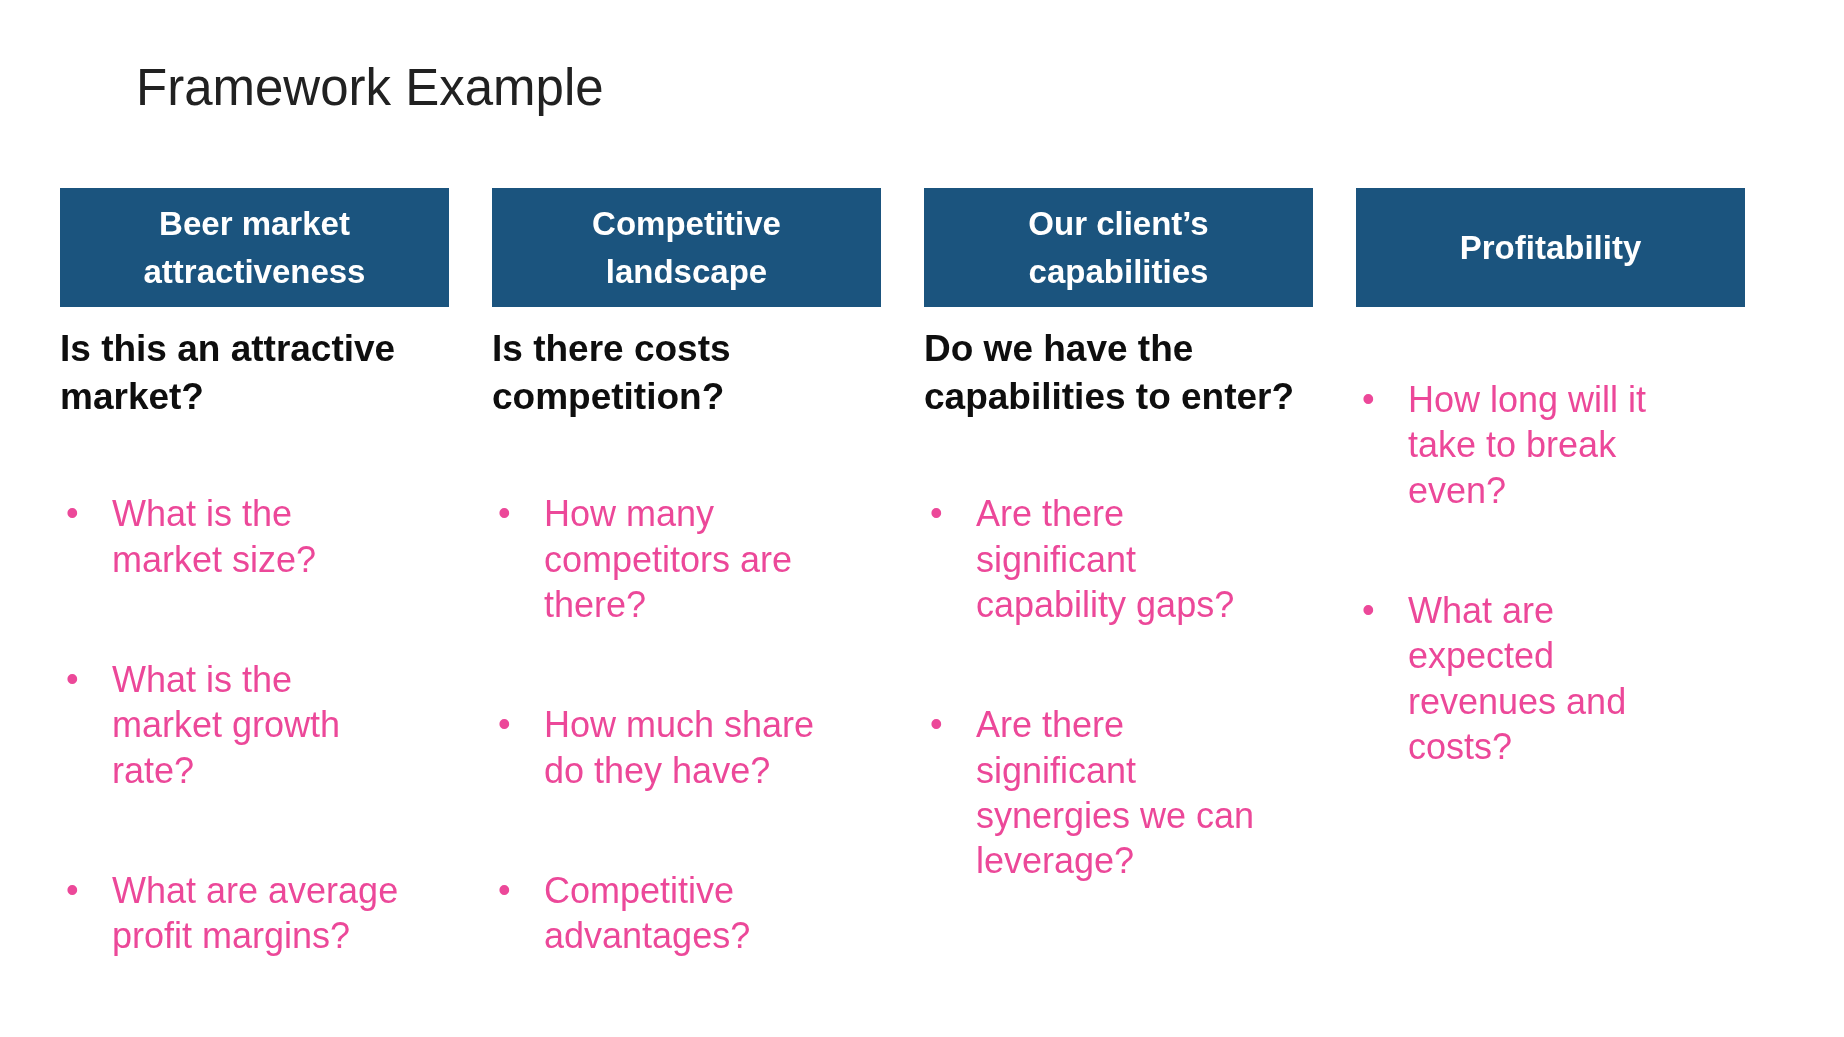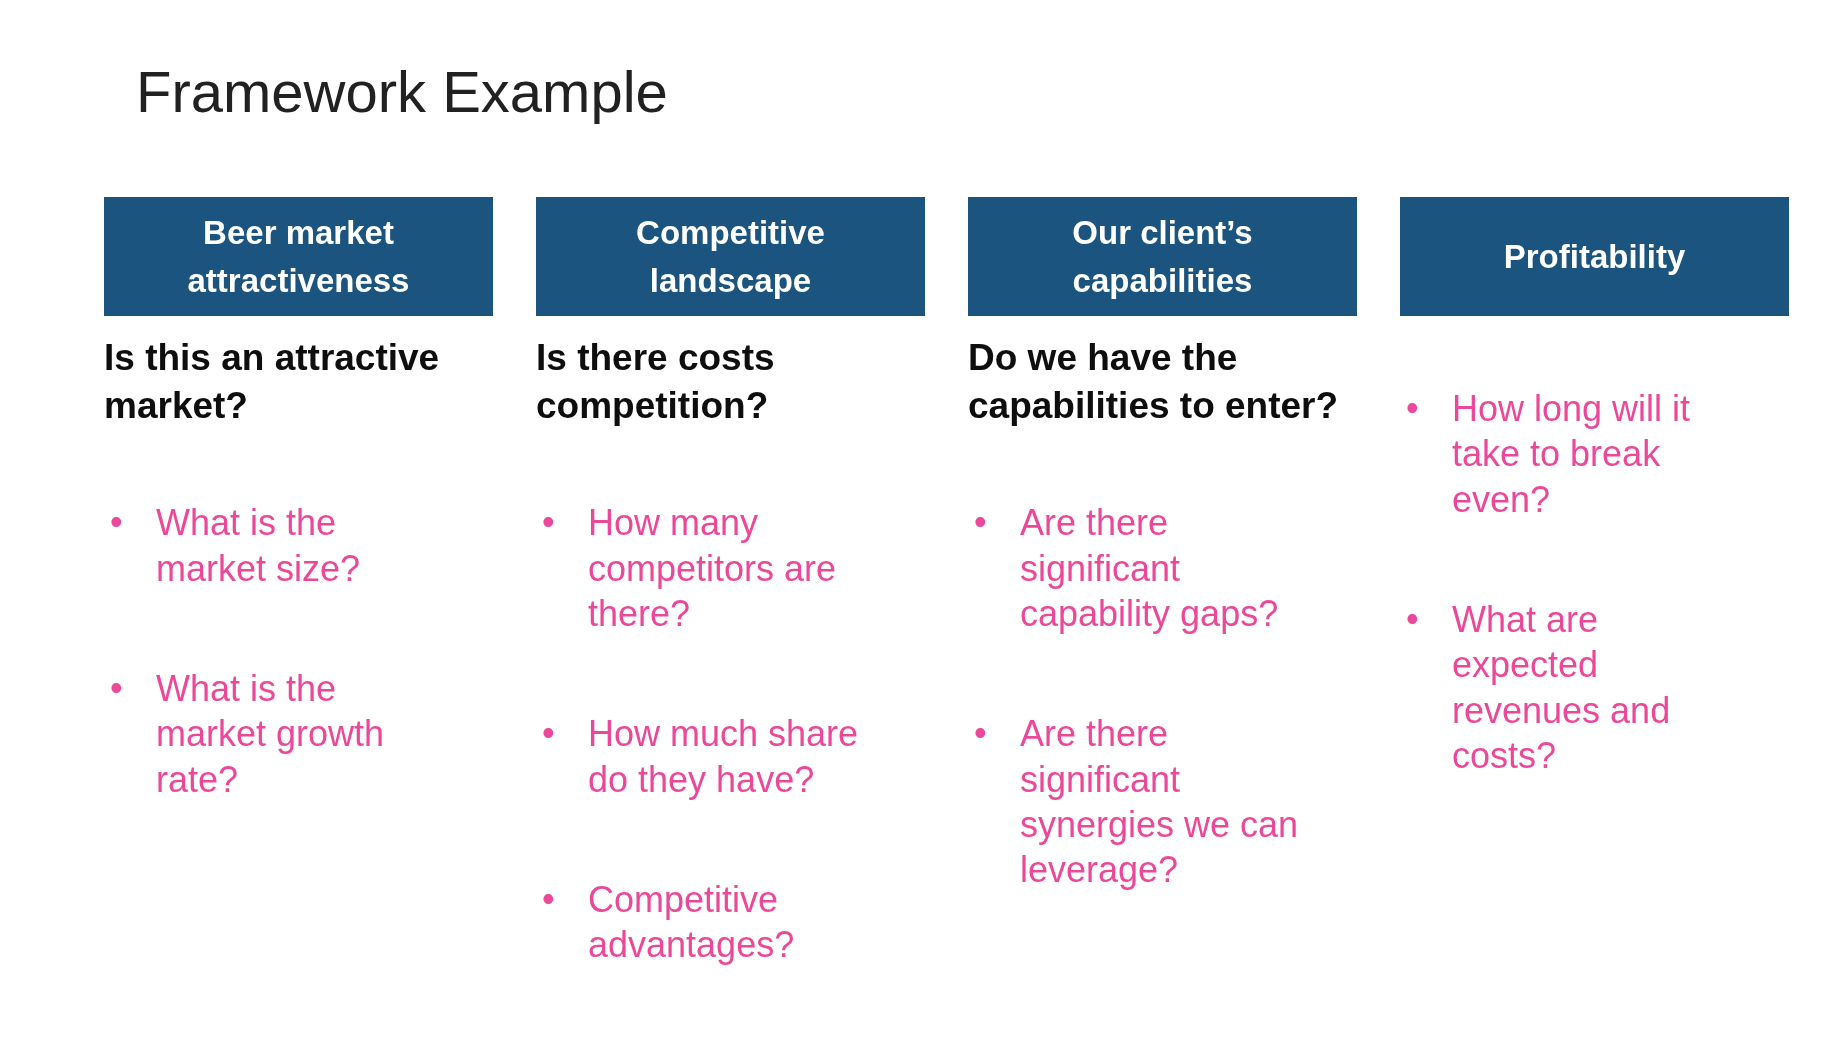--- a/index.html
+++ b/index.html
@@ -13,33 +13,32 @@
     width: 1844px;
     height: 1037px;
     background: #ffffff;
     overflow: hidden;
   }
   .slide-title {
     position: absolute;
     left: 136px;
     top: 58px;
     margin: 0;
-    font-size: 58px;
+    font-size: 51px;
     font-weight: 400;
     color: #212121;
     white-space: nowrap;
   }
   .columns {
     position: absolute;
     left: 60px;
-    top: 197px;
+    top: 188px;
     width: 1685px;
     display: flex;
     gap: 43px;
-    margin-left: 44px;
   }
   .col {
     flex: 1 1 0;
     min-width: 0;
   }
   .col-header {
     height: 119px;
     background: #1B547E;
     color: #ffffff;
     display: flex;
@@ -97,20 +96,22 @@
 attractiveness</span>
       </header>
       <h2 class="question">Is this an attractive
 market?</h2>
       <ul class="bullets">
         <li>What is the
 market size?</li>
         <li>What is the
 market growth
 rate?</li>
+        <li>What are average
+profit margins?</li>
       </ul>
     </section>
 
     <section class="col">
       <header class="col-header">
         <span>Competitive
 landscape</span>
       </header>
       <h2 class="question">Is there costs
 competition?</h2>

